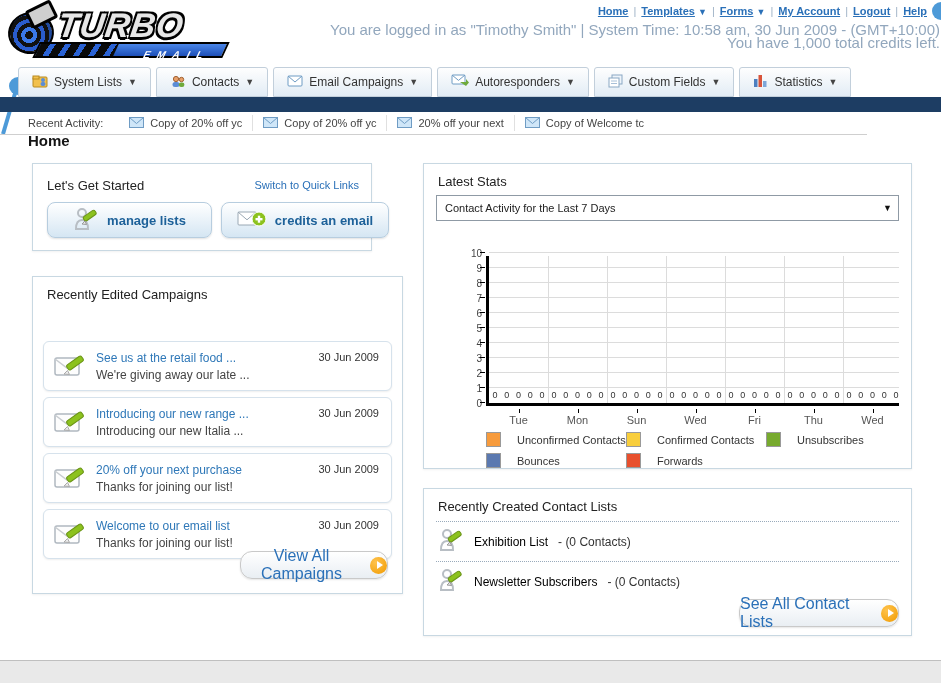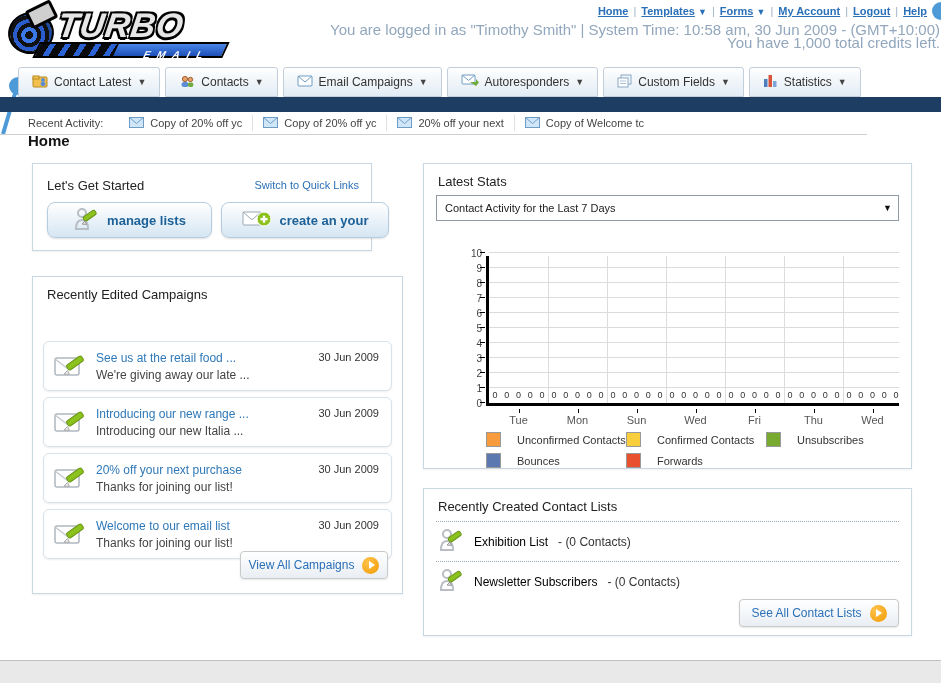--- a/index.html
+++ b/index.html
@@ -57,21 +57,21 @@
   #campaigns { left:32px; top:276px; width:371px; height:318px;text-align:center; }
   #campaigns .panel-title { position:absolute; left:14px; top:10px; }
   #camp-filter { position:absolute; left:10px; right:10px; top:32px; height:24px; background:#d9eaf8; display:flex; align-items:center; font-size:11px; color:#555; padding-left:8px; gap:12px; }
   .filter-link { color:#2a70b8; cursor:pointer; font-size:11px; }
   .filter-link.active { background:#fff; padding:3px 8px; border-radius:2px; color:#2a70b8; }
   .camp-card { position:absolute; left:10px; right:10px; height:50px; border:1px solid #d6e2ec; border-radius:6px; box-shadow:0 1px 2px rgba(0,0,0,.07); background:#fff; cursor:pointer; }
   .camp-card .ci { position:absolute; left:10px; top:10px; }
   .camp-title { position:absolute; left:52px; top:9px; font-size:12px; color:#2f78b8; }
   .camp-sub { position:absolute; left:52px; top:26px; font-size:12px; color:#444; }
   .camp-date { position:absolute; right:12px; top:9px; font-size:11px; color:#333; }
-  .go-btn { position:absolute; height:28px; background:linear-gradient(#ffffff,#e9eef3); border:1px solid #c9c9c9; border-radius:4px; box-shadow:0 1px 2px rgba(0,0,0,.1); display:flex; align-items:center; justify-content:center; gap:8px; font-size:12px; color:#2a70b8; cursor:pointer; }
+  .go-btn { position:absolute; height:28px; background:linear-gradient(#ffffff,#e9eef3); border:1px solid #c9c9c9; border-radius:12px; box-shadow:0 1px 2px rgba(0,0,0,.1); display:flex; align-items:center; justify-content:center; gap:8px; font-size:16px; color:#2a70b8; cursor:pointer; }
   #camp-viewall { right:14px; top:274px; width:148px; }
 
   
   #stats { left:423px; top:163px; width:489px; height:306px; }
   #stats .panel-title { position:absolute; left:14px; top:10px; }
   #stats-dd { position:absolute; left:12px; right:12px; top:31px; height:26px; border:1px solid #8f9aa5; background:#fff; font-size:11px; color:#222; display:flex; align-items:center; padding:0 8px; cursor:pointer; }
   #stats-dd .dd-caret { position:absolute; right:6px; font-size:9px; color:#111; }
   #chart { position:absolute; left:38px; top:82px; width:440px; height:180px; }
   #plot { position:absolute; left:24px; top:10px; width:413px; height:150px; border-left:3px solid #000; border-bottom:3px solid #000; background:#fff; }
   .gridline-h { position:absolute; left:0; right:0; height:1px; background:#dcdcdc; }
@@ -118,21 +118,21 @@
     </svg>
 
     <div id="tabs">
         <div class="tab">
           <span><svg width="16" height="14" viewBox="0 0 16 14">
               <rect x="1" y="3" width="14" height="10" fill="#f2c14e" stroke="#b88a20" rx="1"></rect>
               <rect x="1" y="2" width="6" height="3" fill="#f2c14e" stroke="#b88a20"></rect>
               <circle cx="11" cy="6" r="2" fill="#5b8dd6"></circle>
               <rect x="8.5" y="8" width="5" height="4" rx="2" fill="#5b8dd6"></rect>
             </svg></span>
-          <span>Contact Latest</span>
+          <span>System Lists</span>
           <span class="caret">▼</span>
         </div>
         <div class="tab">
           <span><svg width="16" height="14" viewBox="0 0 16 14">
               <circle cx="6" cy="5" r="2.6" fill="#e8a06a" stroke="#a06030"></circle>
               <rect x="2.5" y="8" width="7" height="5" rx="2.5" fill="#5b8dd6"></rect>
               <circle cx="11.5" cy="5.5" r="2.2" fill="#e8a06a" stroke="#a06030"></circle>
               <rect x="8.8" y="8.5" width="5.6" height="4.5" rx="2.2" fill="#6faa3c"></rect>
             </svg></span>
           <span>Contacts</span>
@@ -224,21 +224,21 @@
         <span>manage lists</span>
       </div>
       <div class="gs-btn" id="gs-btn-1">
         <span class="ico"><svg width="30" height="20" viewBox="0 0 30 20">
               <rect x="1" y="3" width="18" height="13" fill="#fff" stroke="#9aa8b4" rx="1"></rect>
               <path d="M1 3 L10 10.8 L19 3" fill="none" stroke="#9aa8b4"></path>
               <circle cx="22" cy="10" r="7" fill="#8cc21e" stroke="#fff"></circle>
               <rect x="18.5" y="9" width="7" height="2.4" fill="#fff"></rect>
               <rect x="20.8" y="6.7" width="2.4" height="7" fill="#fff"></rect>
             </svg></span>
-        <span>create an your</span>
+        <span>credits an email</span>
       </div>
     </div>
 
     <div class="panel" id="campaigns">
       <div class="panel-title">Recently Edited Campaigns</div>
       <div id="camp-cards">
           <div class="camp-card" style="top:64px">
             <span class="ci"><svg width="32" height="28" viewBox="0 0 32 28">
                 <rect x="1" y="6" width="24" height="17" rx="2" fill="#fdfdfd" stroke="#b0b8c0" stroke-width="1.5"></rect>
                 <path d="M1 7 L13 16 L25 7" fill="none" stroke="#c8ccd0" stroke-width="1.5"></path>

